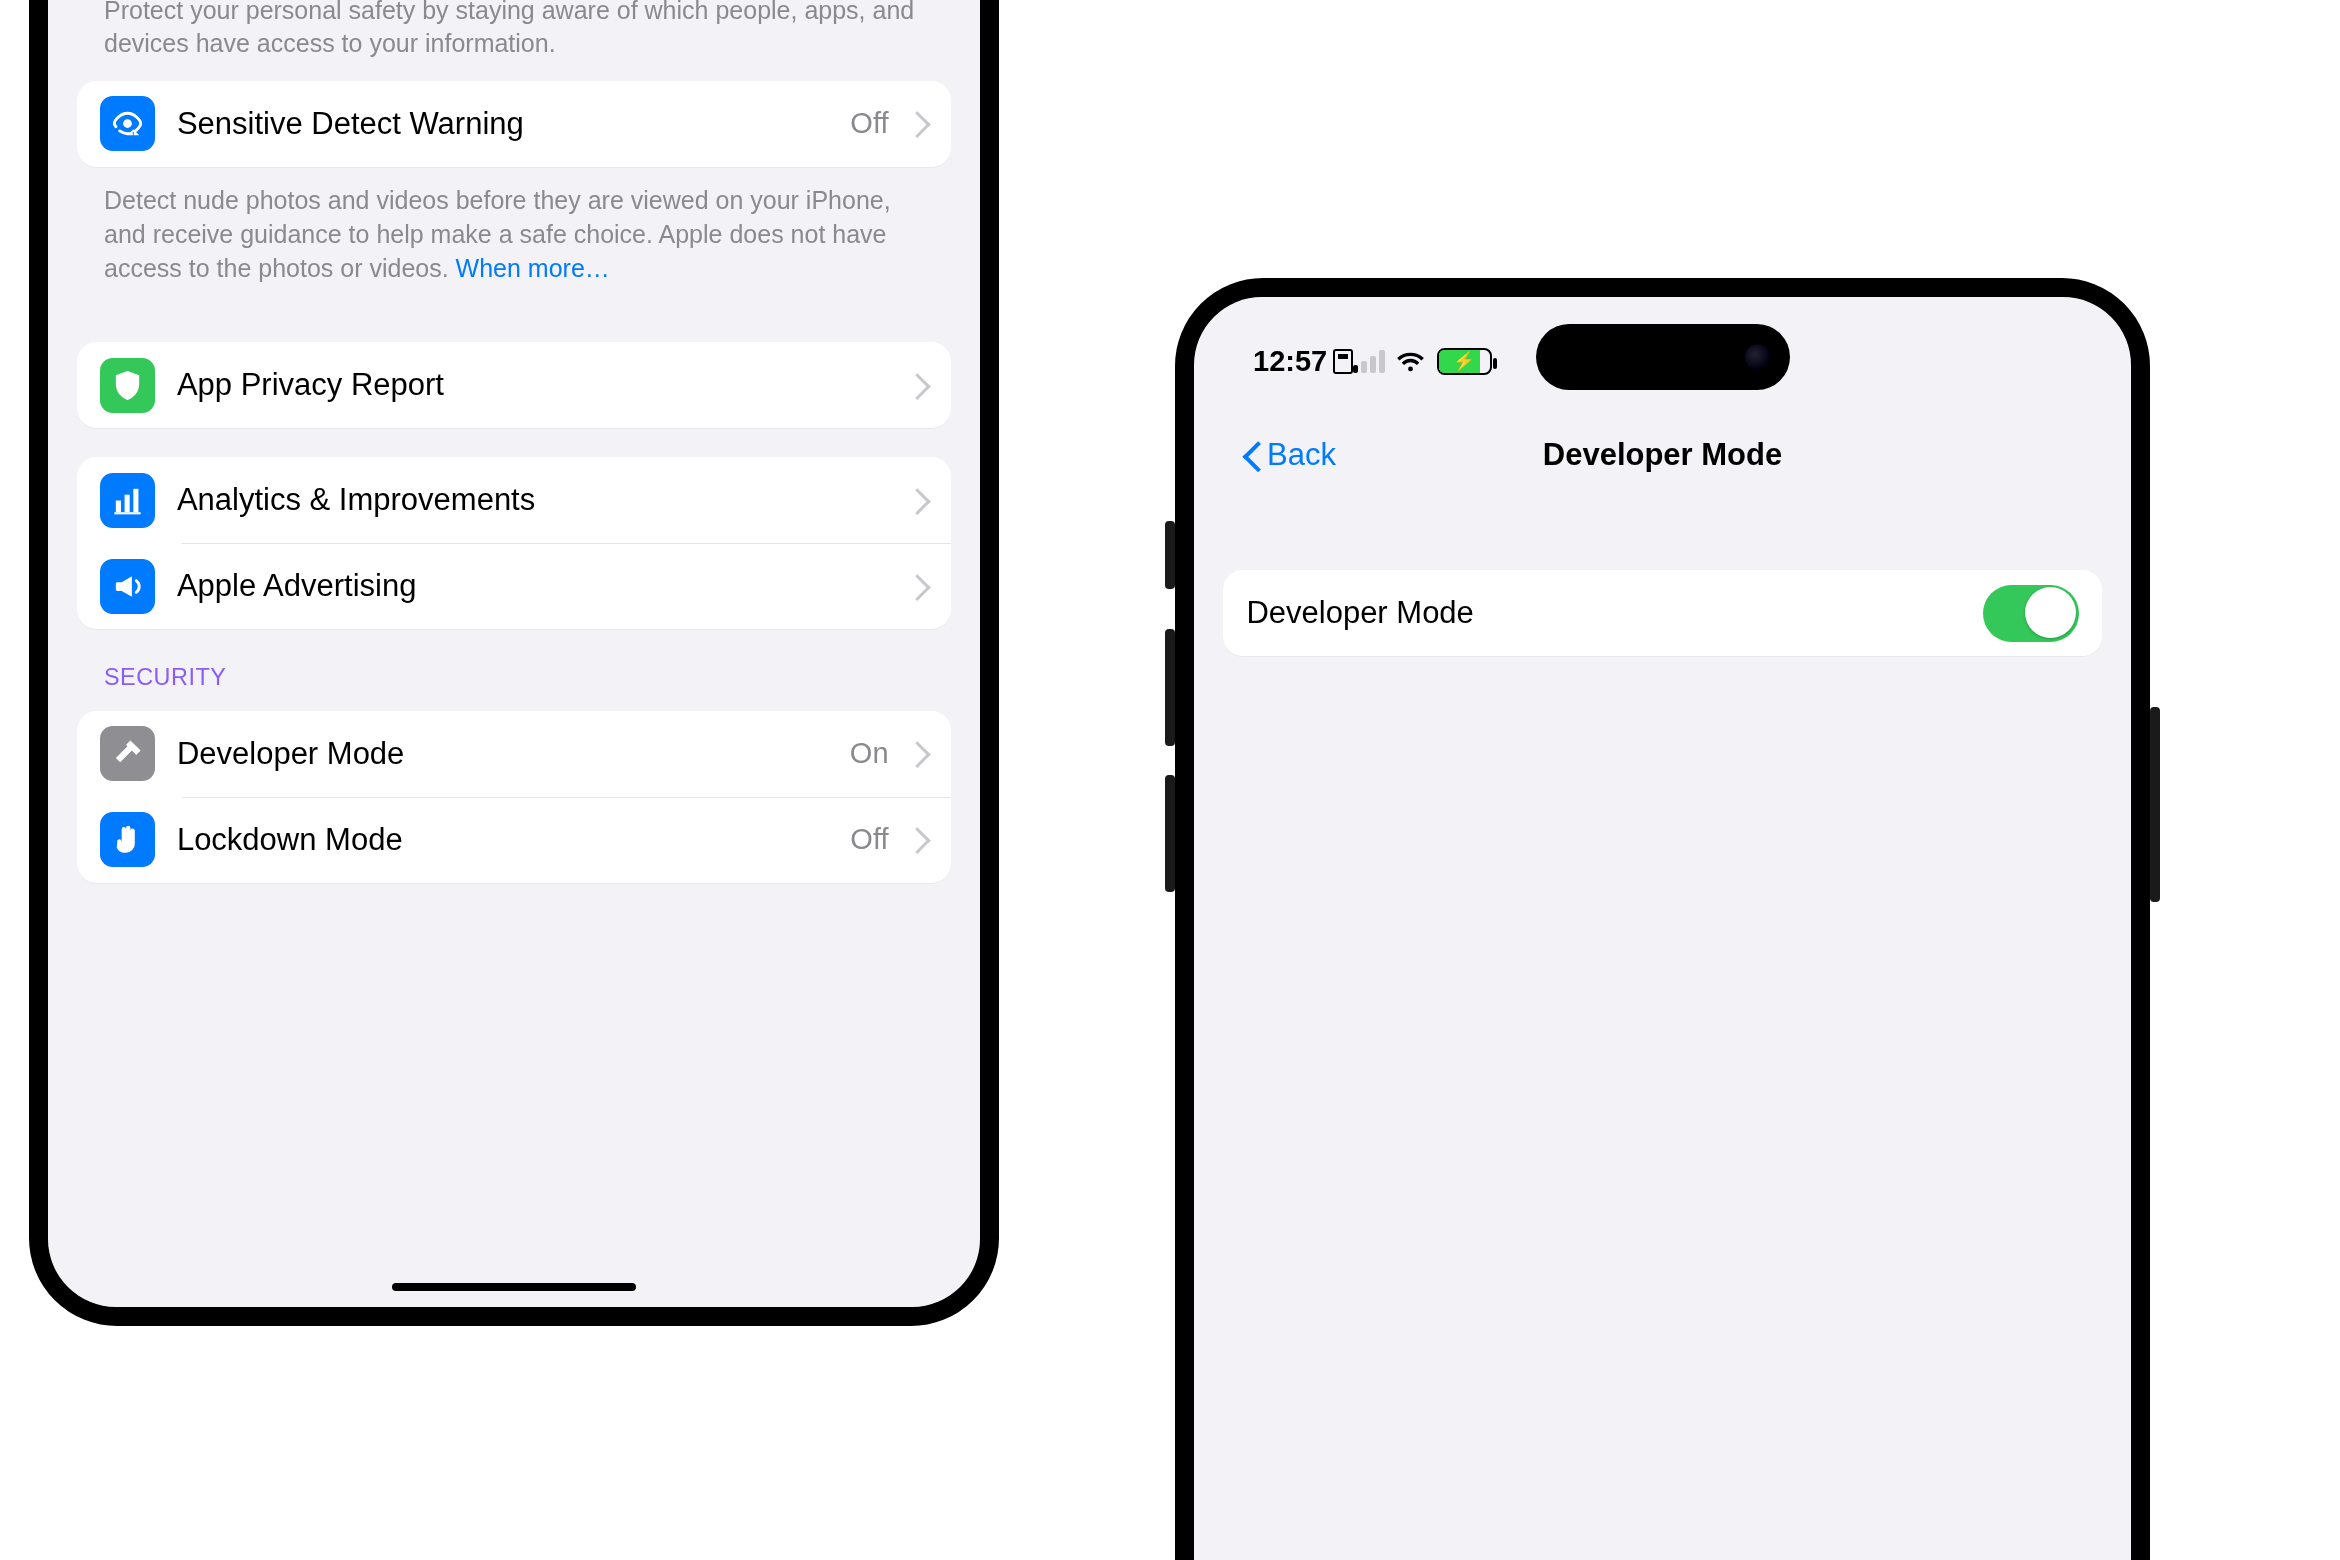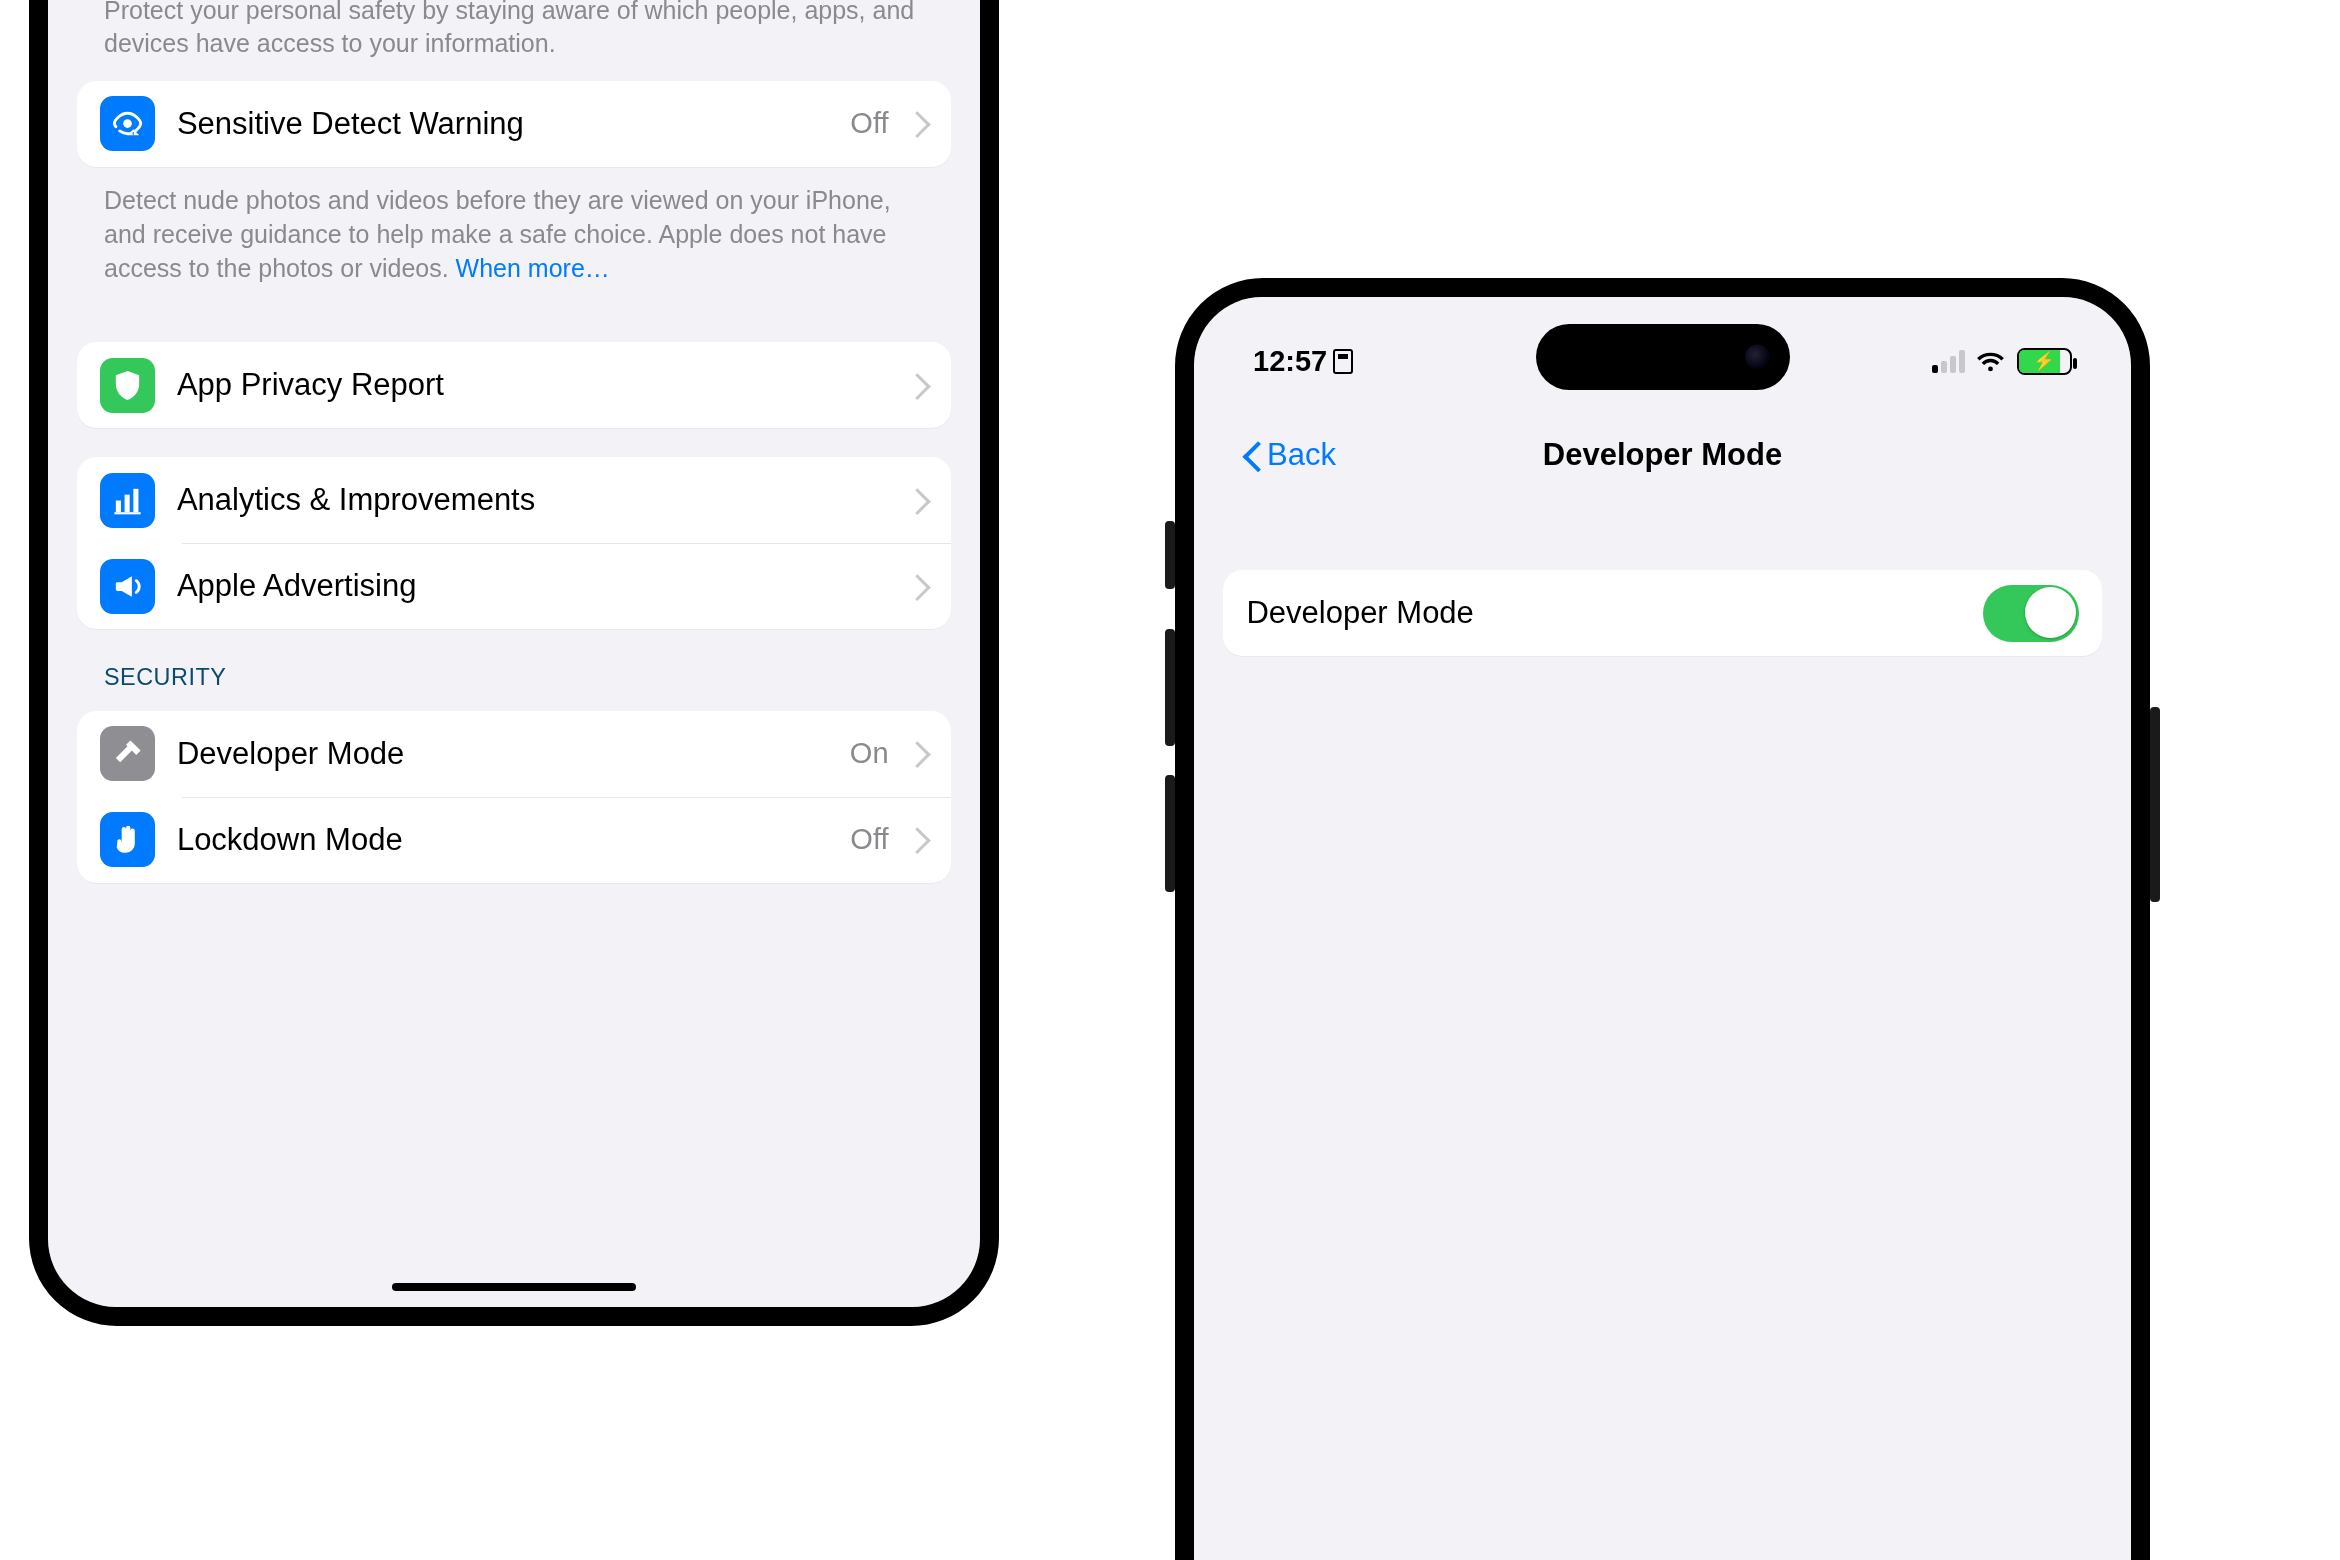--- a/index.html
+++ b/index.html
@@ -82,21 +82,21 @@
   .phone-left .content { top: 585px; } 
   .phone-right .content { top: 146px; }
 
   .section-footer, .section-header-text {
     color: #8a8a8e;
     font-size: 25px;
     line-height: 1.35;
     padding: 13.7px 27px 11.7px 27px;
   }
   .section-header-label {
-    color: #0c4a6e;
+    color: #8b5cf6;
     font-size: 23.4px;
     letter-spacing: 0.5px;
     padding: 35px 27px 11.7px 27px;
     text-transform: uppercase;
   }
   .link-inline { color: #007aff; }
 
   .group {
     background: #fff;
     border-radius: 19.5px;
@@ -212,21 +212,20 @@
     top:7.8px; left:5.9px;
   }
 
   
   .statusbar {
     position:absolute;
     top: 35px;
     left: 0; right: 0;
     height: 59px;
     display:flex;
-    justify-content: space-between;
     align-items: center;
     padding: 0 59px;
     font-size: 29px;
     font-weight: 600;
   }
   .sb-left { display:flex; align-items:center; gap:5.9px; }
   .sb-right { display:flex; align-items:center; gap:11.7px; }
   .sb-card {
     width: 19.5px; height:25px; border:2px solid #000; border-radius:2.9px; position:relative;
   }

